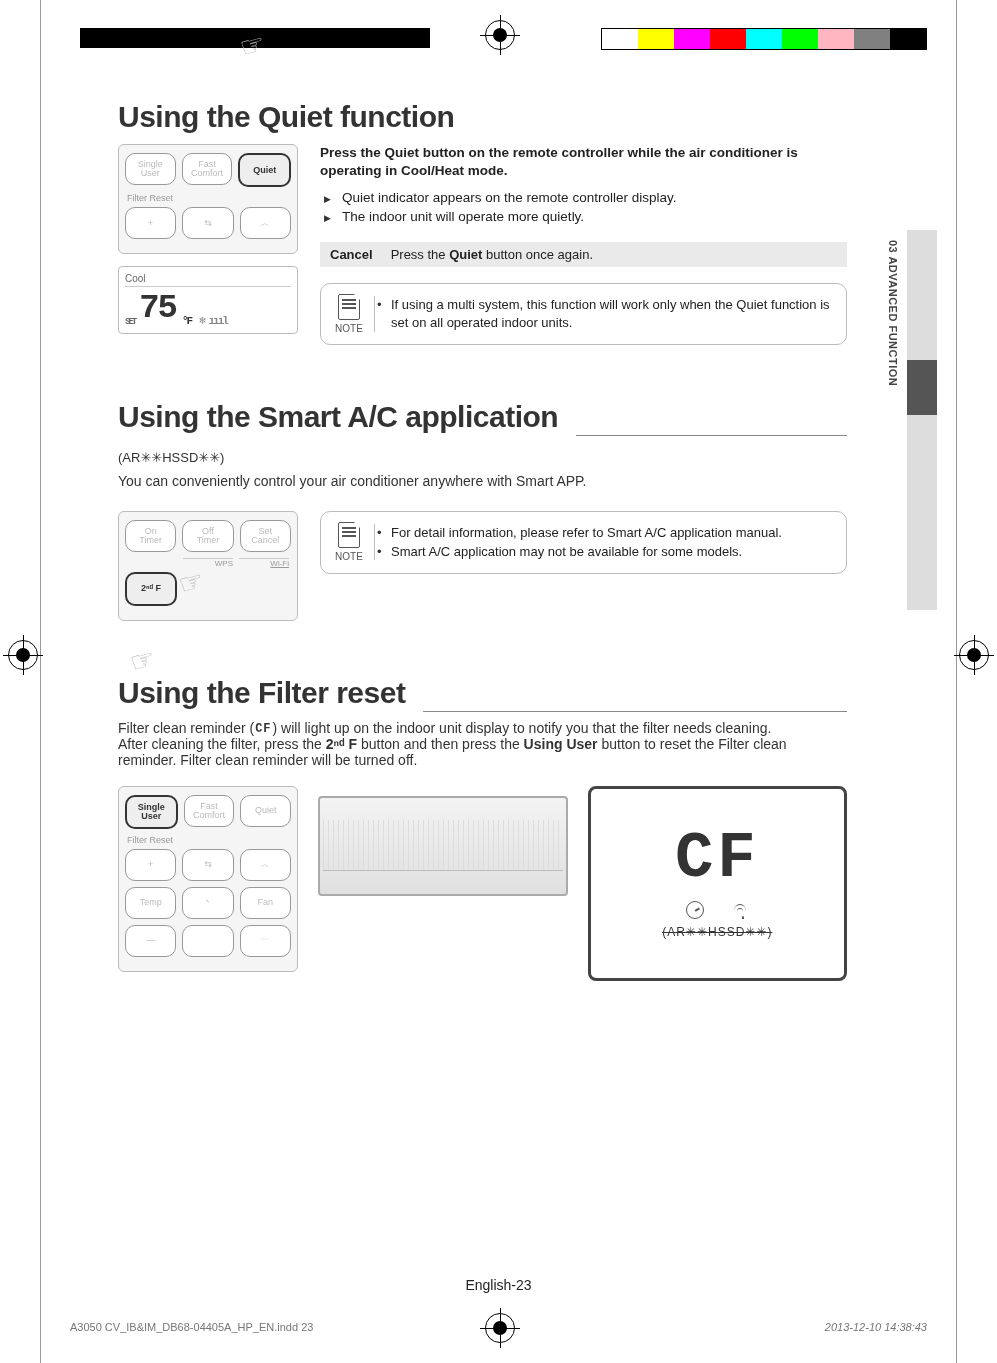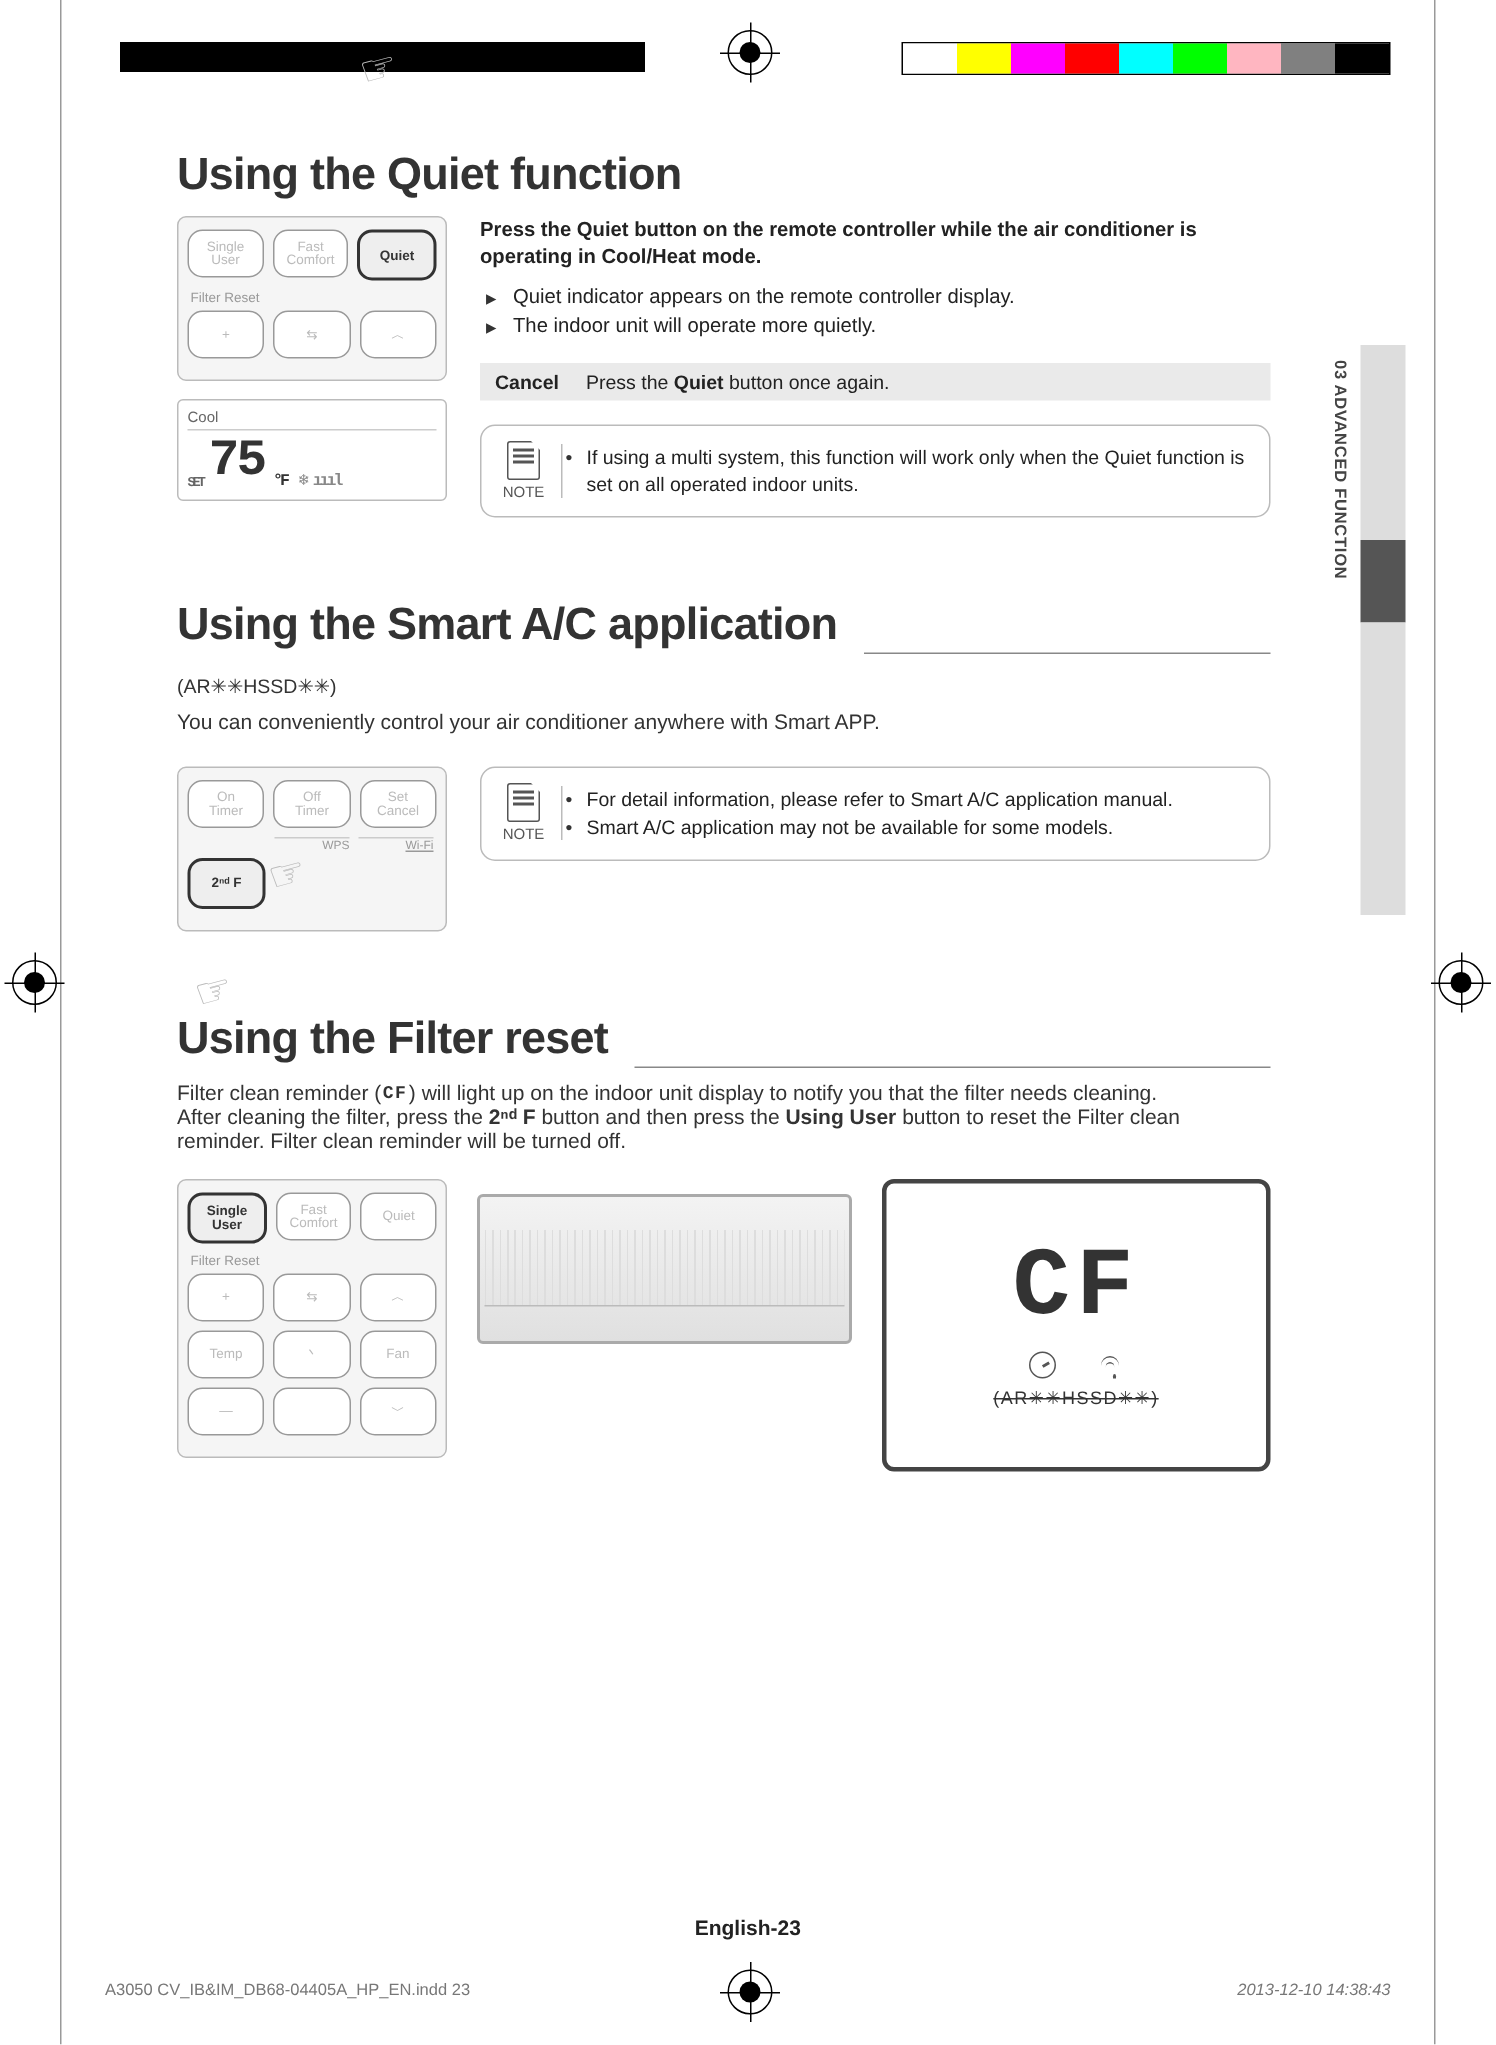--- a/index.html
+++ b/index.html
@@ -432,21 +432,21 @@
     color: #333;
     text-decoration: line-through;
     letter-spacing: 1px;
   }
 
   .footer-page {
     position: absolute;
     left: 0; right: 0;
     bottom: 70px;
     text-align: center;
-    font-weight: bold;
+    font-weight: normal;
     font-size: 14px;
     color: #222;
   }
 
   .footer-meta {
     position: absolute;
     left: 70px;
     bottom: 30px;
     font-size: 11px;
     color: #777;

